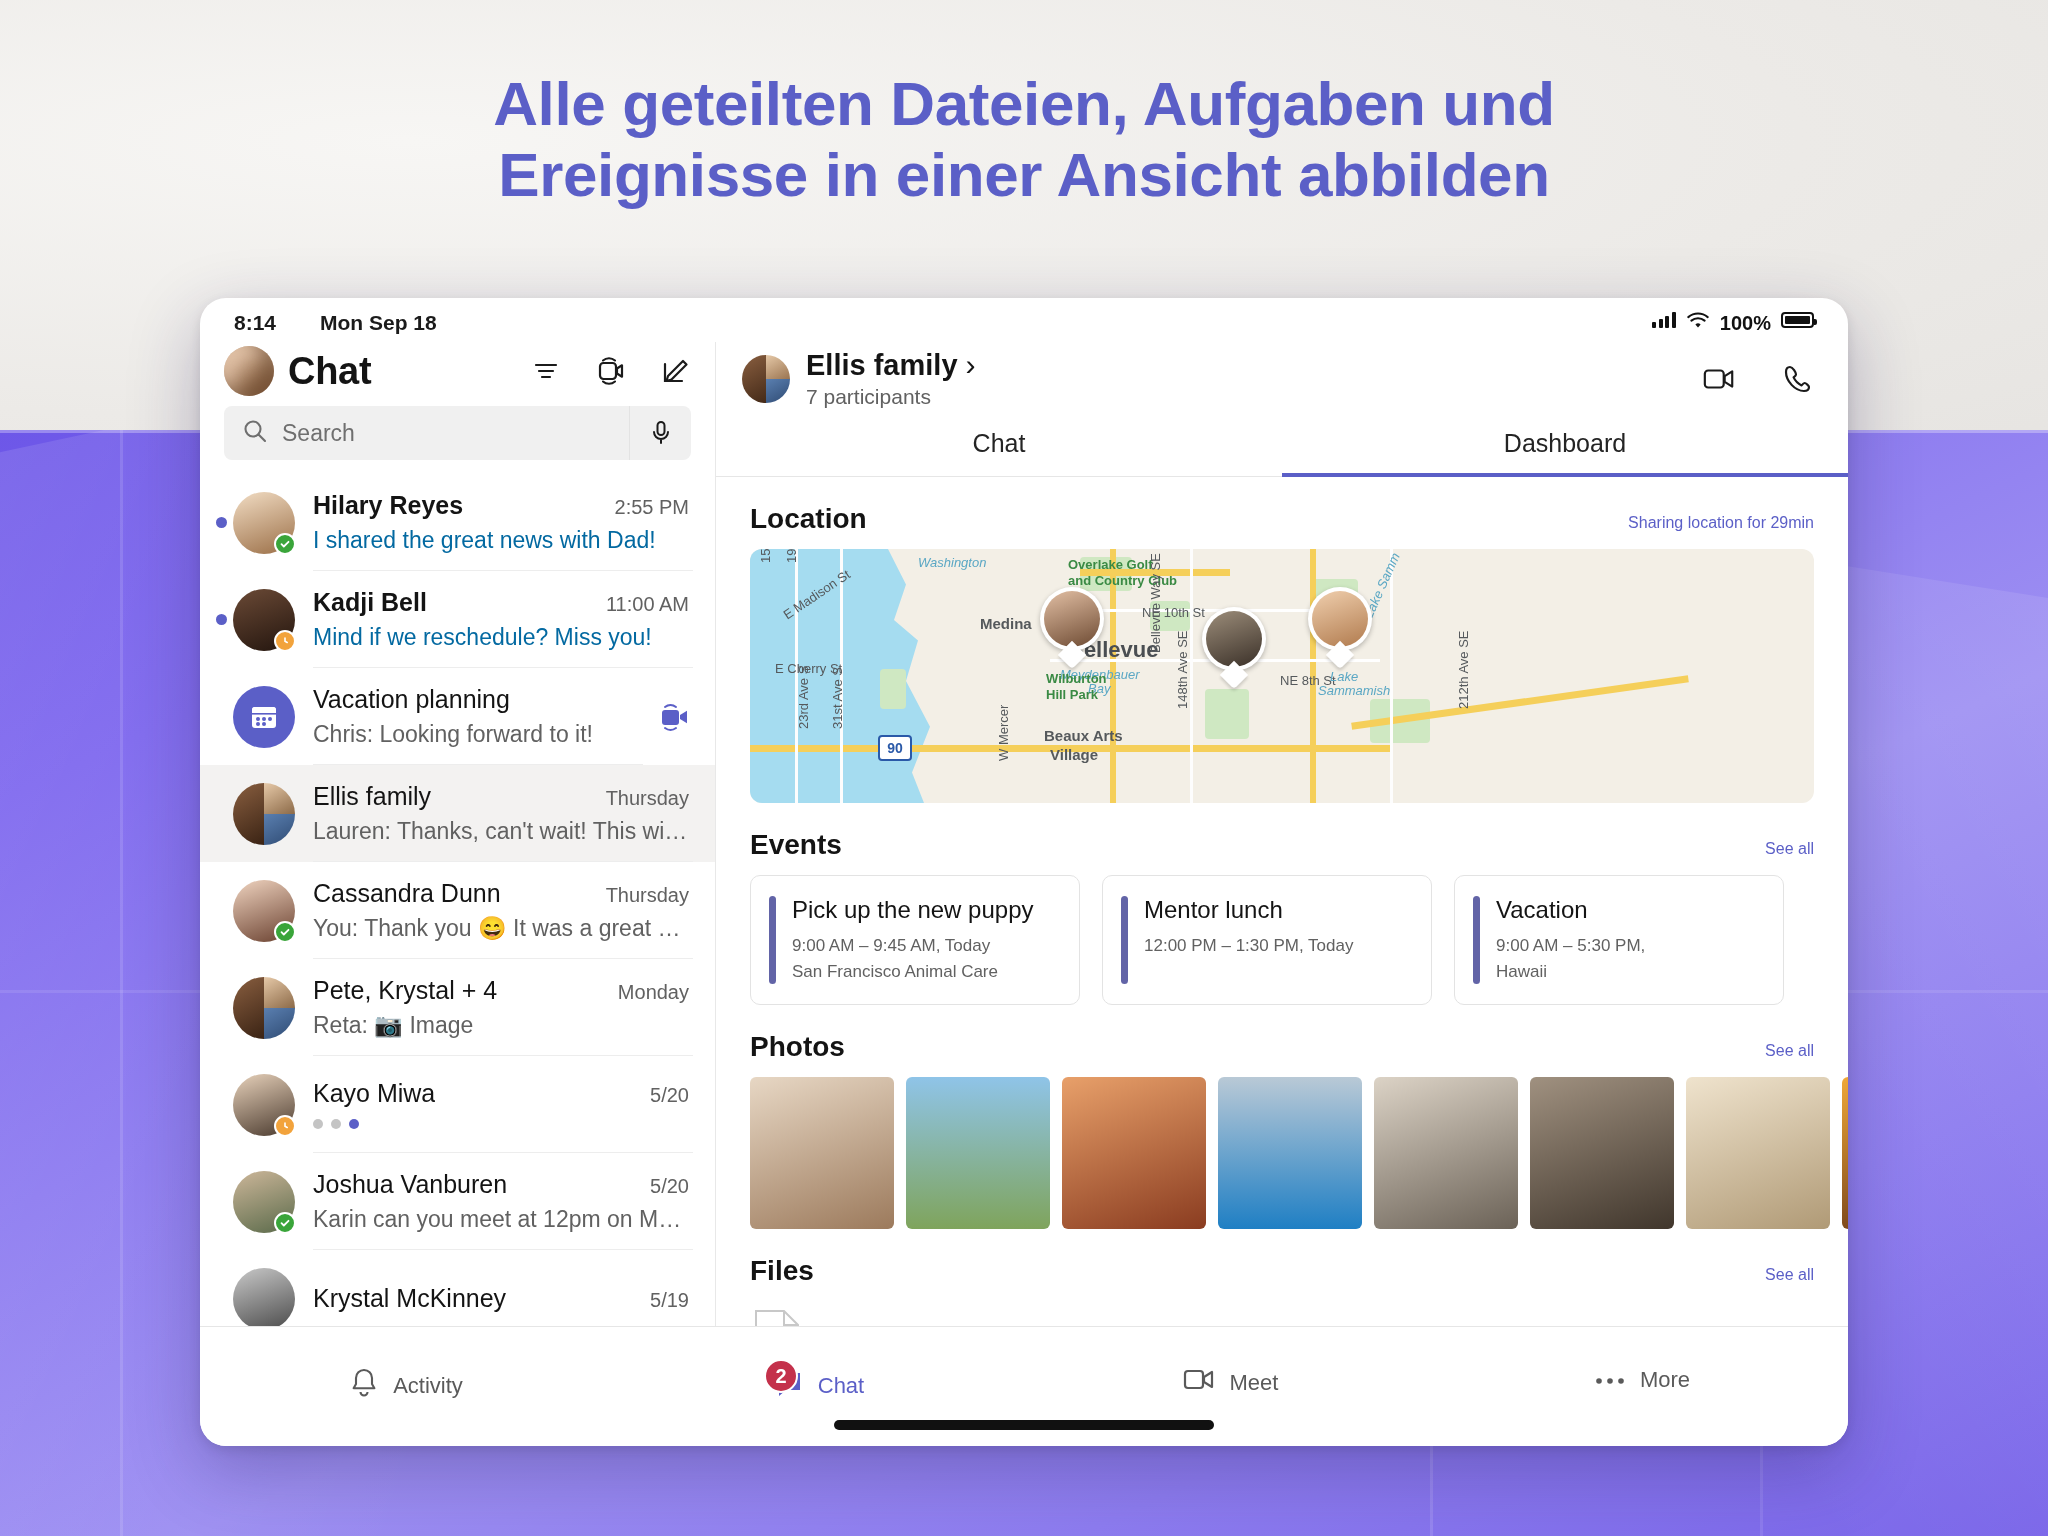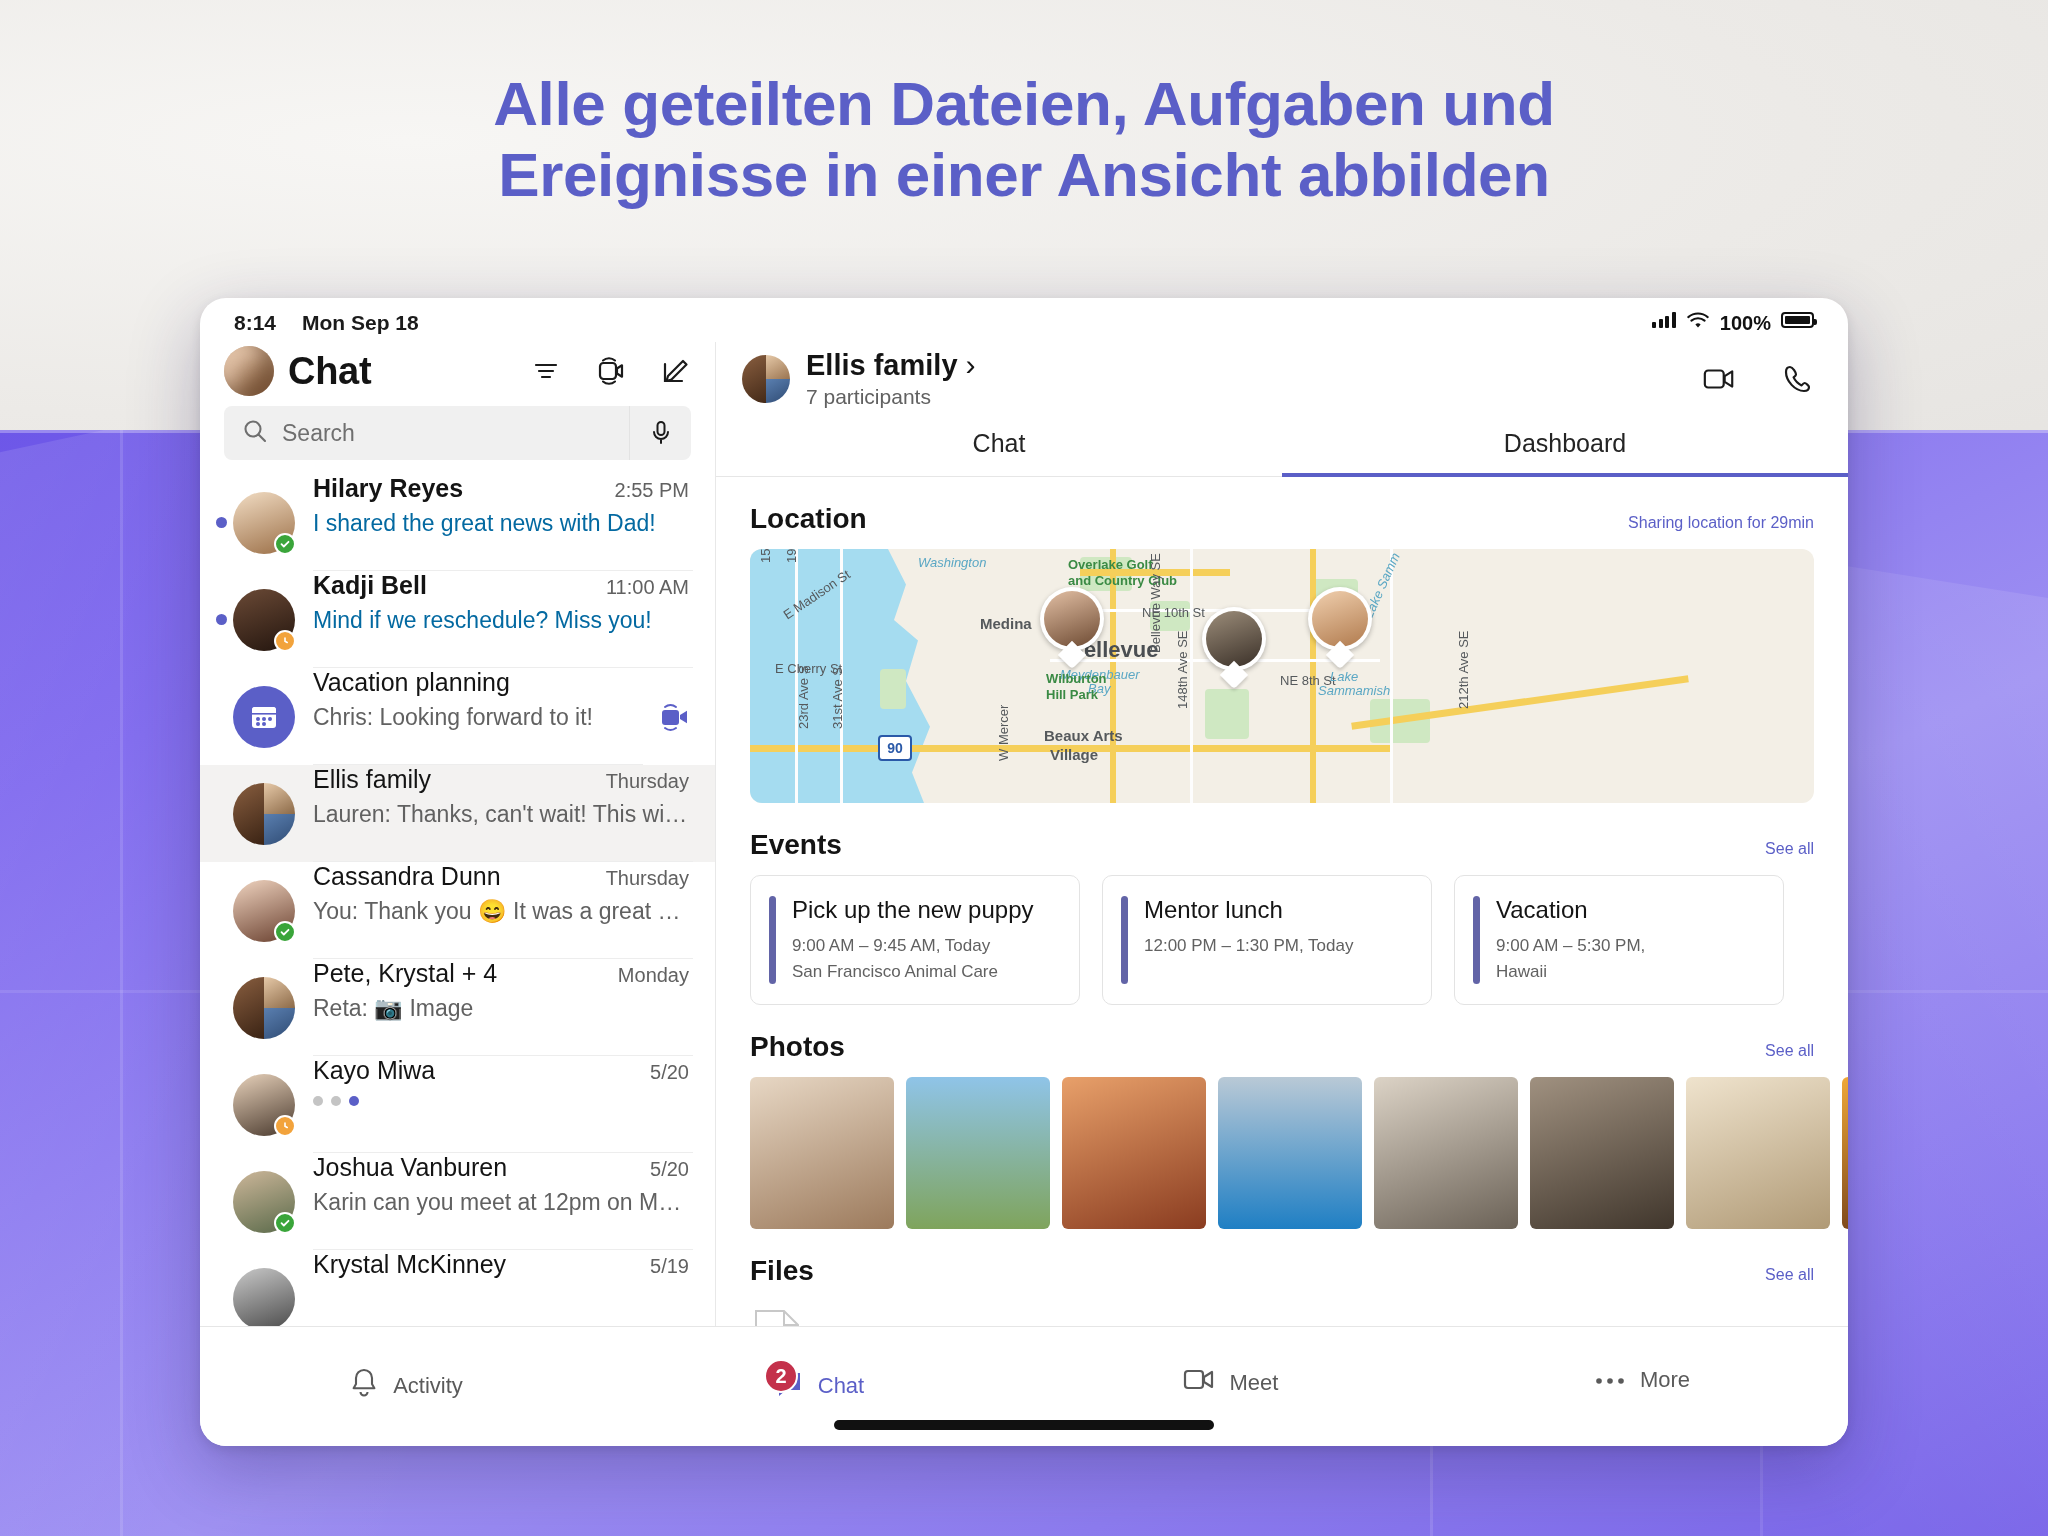--- a/index.html
+++ b/index.html
@@ -54,21 +54,21 @@
     background:#ffffff; border-radius:26px;
     box-shadow:0 24px 70px rgba(40,30,90,0.30), 0 4px 12px rgba(0,0,0,0.10);
     overflow:hidden; display:flex; flex-direction:column;
   }
 
   
   #status-bar {
     height:44px; display:flex; align-items:center;
     padding:6px 34px 0 34px; flex:none;
   }
-  #status-left { display:flex; align-items:center; gap:26px; font-size:21px; font-weight:700; color:#1b1b1b; }
+  #status-left { display:flex; align-items:center; gap:44px; font-size:21px; font-weight:700; color:#1b1b1b; }
   #status-right { margin-left:auto; display:flex; align-items:flex-start; gap:10px; font-size:20px; font-weight:600; color:#111; }
   .bars { display:flex; align-items:flex-end; gap:2.5px; height:16px; }
   .bars i { width:4px; background:#111; border-radius:1px; display:block; }
   .bars i:nth-child(1){height:6px}.bars i:nth-child(2){height:9px}
   .bars i:nth-child(3){height:12px}.bars i:nth-child(4){height:16px}
   .batt { width:33px; height:16px; border:2px solid #111; border-radius:4px; padding:2px; position:relative; }
   .batt span { display:block; height:100%; background:#111; border-radius:1px; }
   .batt:after { content:""; position:absolute; right:-5px; top:5px; width:3px; height:6px; background:#111; border-radius:0 2px 2px 0; }
 
   #body-split { flex:1; display:flex; min-height:0; }
@@ -101,21 +101,21 @@
   .av-img { width:62px; height:62px; border-radius:50%; background-size:cover; background-position:center; }
   .presence { position:absolute; right:-1px; bottom:-1px; width:22px; height:22px; border-radius:50%;
     border:2.5px solid #fff; display:flex; align-items:center; justify-content:center; font-size:12px; color:#fff; }
   .presence.available { background:#3aa53a; }
   .presence.away { background:#f2a33c; }
   .group-av { width:62px; height:62px; border-radius:50%; overflow:hidden; display:flex; }
   .group-av .gl { width:50%; height:100%; background-size:cover; background-position:center; }
   .group-av .gr { width:50%; height:100%; display:flex; flex-direction:column; }
   .group-av .gr div { height:50%; background-size:cover; background-position:center; }
   .icon-av { width:62px; height:62px; border-radius:50%; background:#5b5fc7; display:flex; align-items:center; justify-content:center; }
-  .row-text { flex:1; min-width:0; border-bottom:1px solid #ededed; height:100%; display:flex; flex-direction:column; justify-content:flex-start; padding-right:4px; }
+  .row-text { flex:1; min-width:0; border-bottom:1px solid #ededed; height:100%; display:flex; flex-direction:column; justify-content:center; padding-right:4px; }
   .chat-row:last-child .row-text { border-bottom:none; }
   .row-top { display:flex; align-items:baseline; gap:10px; }
   .row-name { font-size:25px; color:#141414; white-space:nowrap; overflow:hidden; text-overflow:ellipsis; }
   .row-name.bold { font-weight:700; }
   .row-time { margin-left:auto; font-size:20px; color:#616161; white-space:nowrap; }
   .row-preview { font-size:23px; color:#616161; margin-top:7px; white-space:nowrap; overflow:hidden; text-overflow:ellipsis; }
   .row-preview.bold { color:#0369a1; }
   .row-trailing { margin-left:14px; display:flex; align-items:center; }
   .typing { display:flex; gap:8px; align-items:center; margin-top:11px; }
   .typing i { width:10px; height:10px; border-radius:50%; background:#c4c4c4; display:block; }

